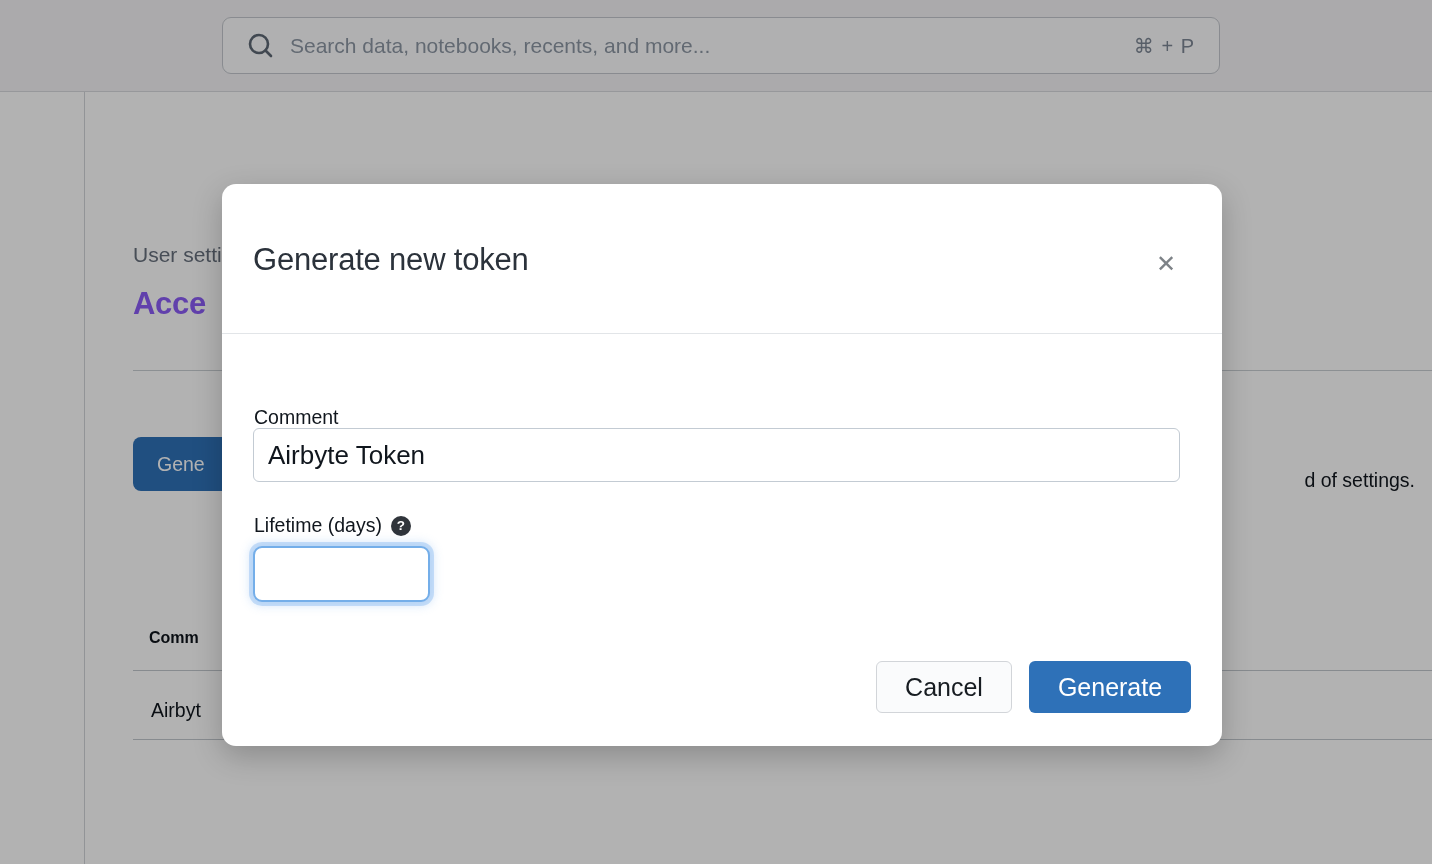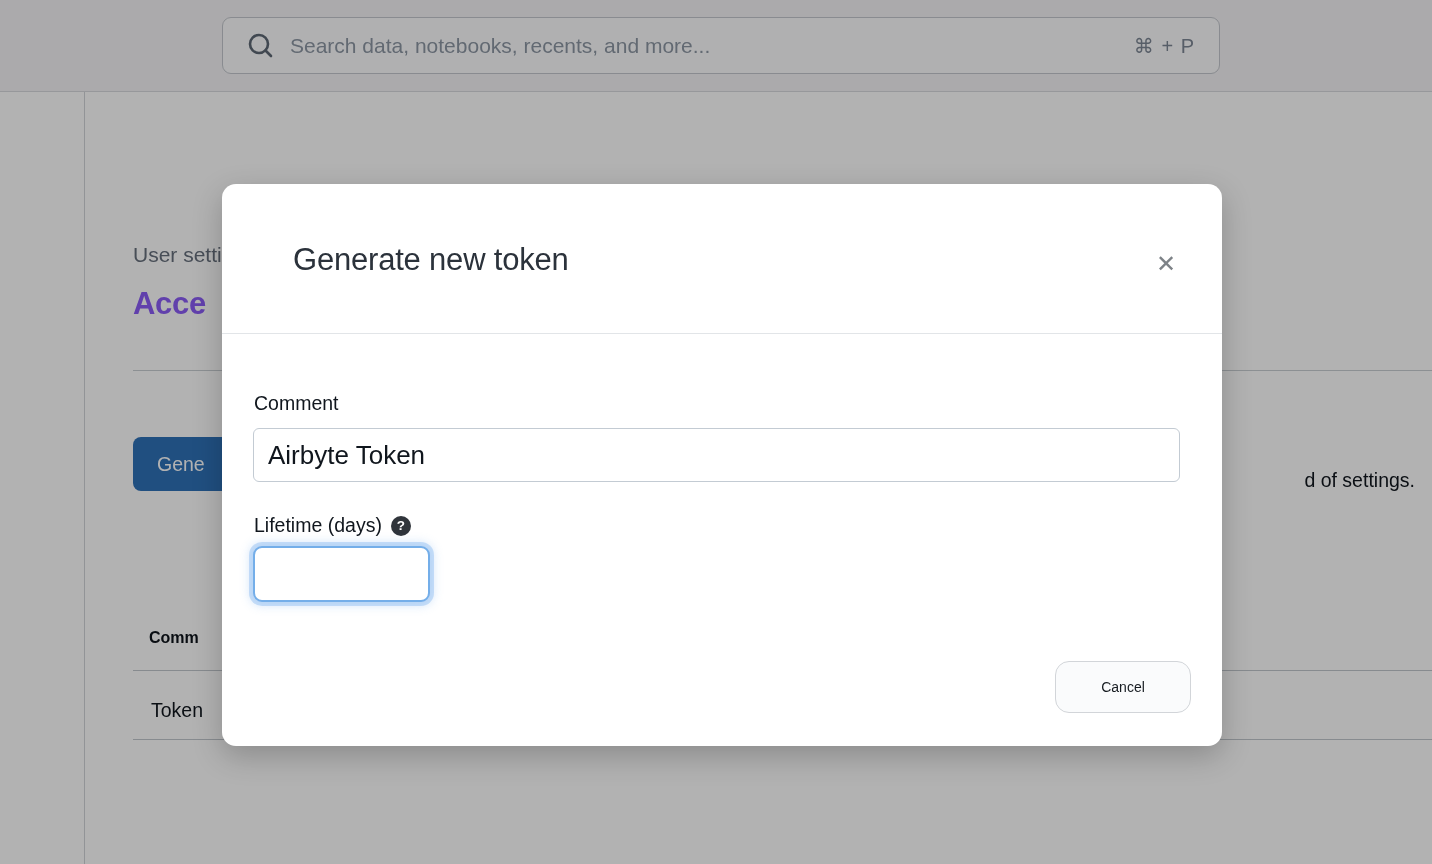--- a/index.html
+++ b/index.html
@@ -107,40 +107,39 @@
     width: 1000px; height: 562px;
     background: #ffffff;
     border-radius: 14px;
     box-shadow: 0 10px 30px rgba(0,0,0,0.22);
     z-index: 20;
   }
   .modal-title {
     position: absolute; left: 31px; top: 58px;
     font-size: 31px; font-weight: 400; color: #2b323b;
     letter-spacing: -0.2px;
-    margin-left: 40px;
   }
   .modal-close {
     position: absolute; left: 925px; top: 61px;
     width: 38px; height: 38px;
     background: transparent; border: none;
     font-size: 24px; color: #7d8287; line-height: 38px;
     cursor: pointer; text-align: center;
     font-family: "Liberation Sans", sans-serif;
   }
   .modal-hr {
     position: absolute; left: 0; top: 149px;
     width: 1000px; height: 1px; background: #e2e5e8;
   }
   .field-label {
     position: absolute; left: 32px;
     font-size: 19.5px; color: #10161d;
     display: flex; align-items: center; gap: 9px;
   }
-  .label-comment { top: 208px; text-align: right; }
+  .label-comment { top: 222px; text-align: right; }
   .label-lifetime { top: 330px; justify-content: space-between; }
   .help-badge {
     display: inline-flex; align-items: center; justify-content: center;
     width: 20px; height: 20px; border-radius: 50%;
     background: #30353b; color: #ffffff;
     font-size: 13.5px; font-weight: 700;
     cursor: pointer;
   }
   .input-comment {
     position: absolute; left: 31px; top: 244px;
@@ -159,23 +158,23 @@
     font-family: "Liberation Sans", sans-serif;
     font-size: 19.5px; color: #10161d;
     background: #fff; outline: none;
     box-shadow: 0 0 0 4px rgba(126,180,240,0.38), 0 0 10px 4px rgba(126,180,240,0.30);
   }
   .modal-actions {
     position: absolute; right: 31px; top: 477px;
     display: flex; gap: 17px;
   }
   .btn {
-    height: 52px; border-radius: 14px;
-    font-family: "Liberation Sans", sans-serif;
-    font-size: 14px; cursor: pointer;
+    height: 52px; border-radius: 6px;
+    font-family: "Liberation Sans", sans-serif;
+    font-size: 25px; cursor: pointer;
   }
   .btn-cancel {
     width: 136px;
     background: #fafbfc; border: 1.5px solid #d2d5d9;
     color: #171c21;
   }
   .btn-generate {
     width: 162px;
     background: #2e71b8; border: none;
     color: #ffffff;
@@ -210,21 +209,21 @@
     <h1 class="page-heading">Acce</h1>
     <div class="heading-rule"></div>
 
     <span class="intro-left">Persona</span>
     <span class="intro-right">d of settings.</span>
 
     <button class="page-gen-btn">Gene</button>
 
     <div class="tbl-header">Comm</div>
     <div class="tbl-rule-1"></div>
-    <div class="tbl-cell">Token</div>
+    <div class="tbl-cell">Airbyt</div>
     <div class="tbl-rule-2"></div>
   </div>
 
   <div class="overlay"></div>
 
   <div class="modal">
     <div class="modal-title">Generate new token</div>
     <button class="modal-close">✕</button>
     <div class="modal-hr"></div>
 
@@ -232,16 +231,17 @@
     <input class="input-comment" type="text" value="Airbyte Token" style="">
 
     <label class="field-label label-lifetime">
       <span>Lifetime (days)</span>
       <span class="help-badge">?</span>
     </label>
     <input class="input-lifetime" type="text" value="" style="">
 
     <div class="modal-actions">
       <button class="btn btn-cancel">Cancel</button>
+      <button class="btn btn-generate">Generate</button>
     </div>
   </div>
 
 </div>
 
 </body></html>

